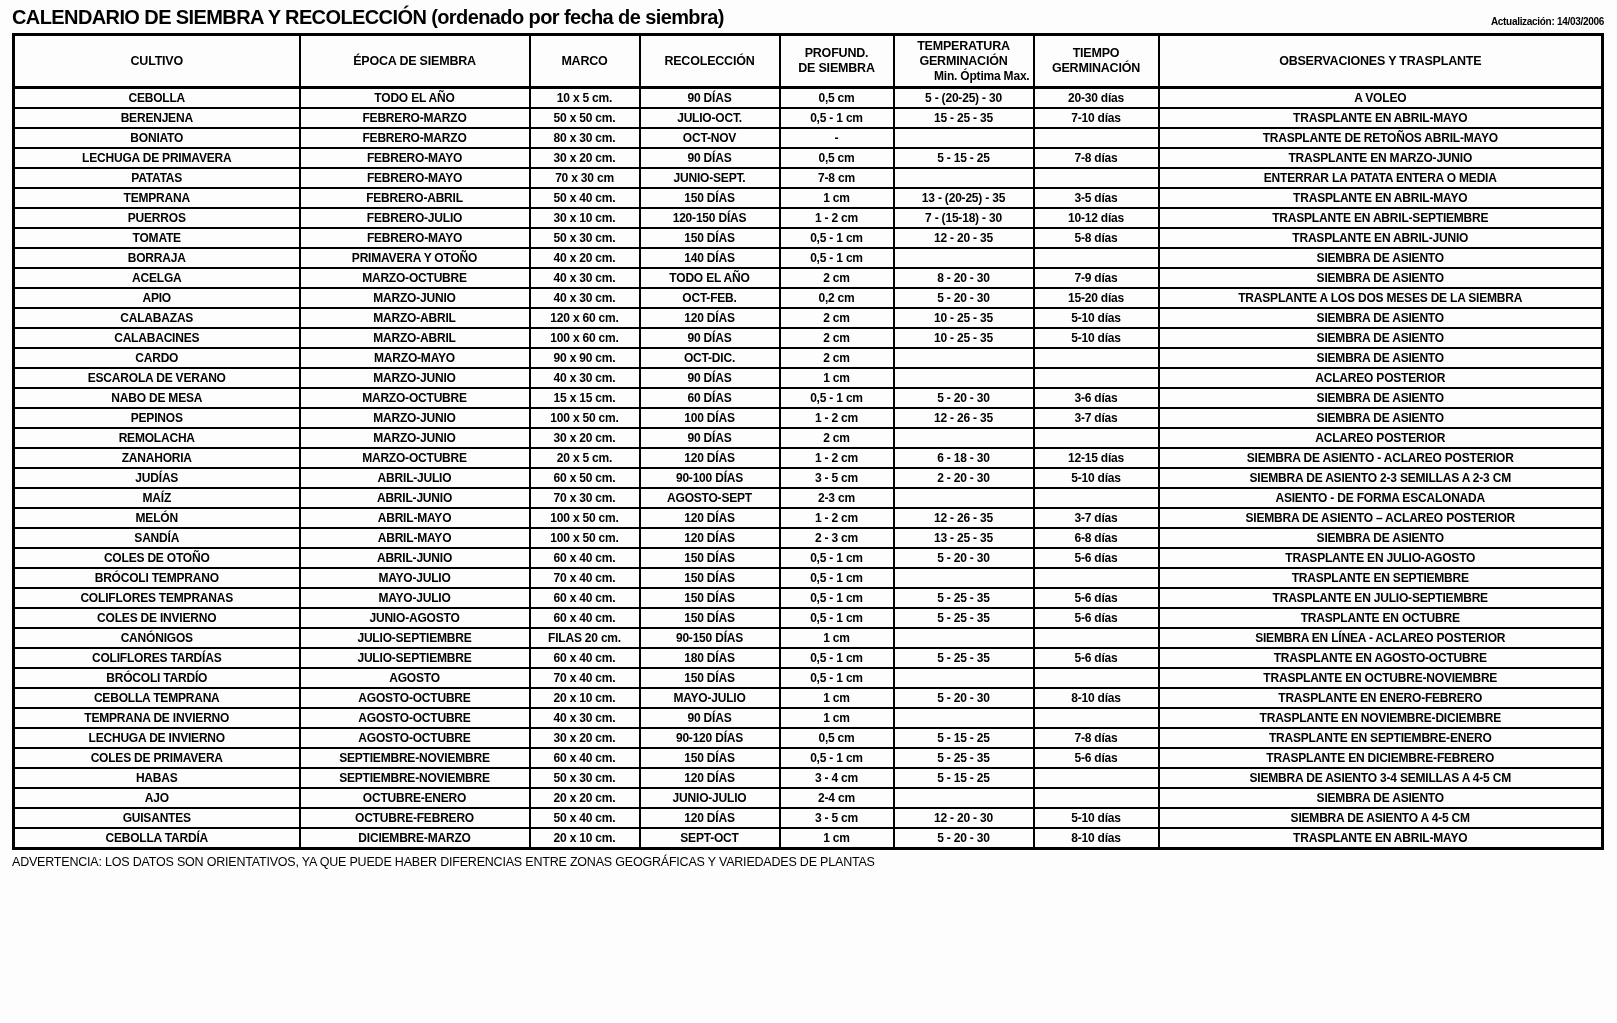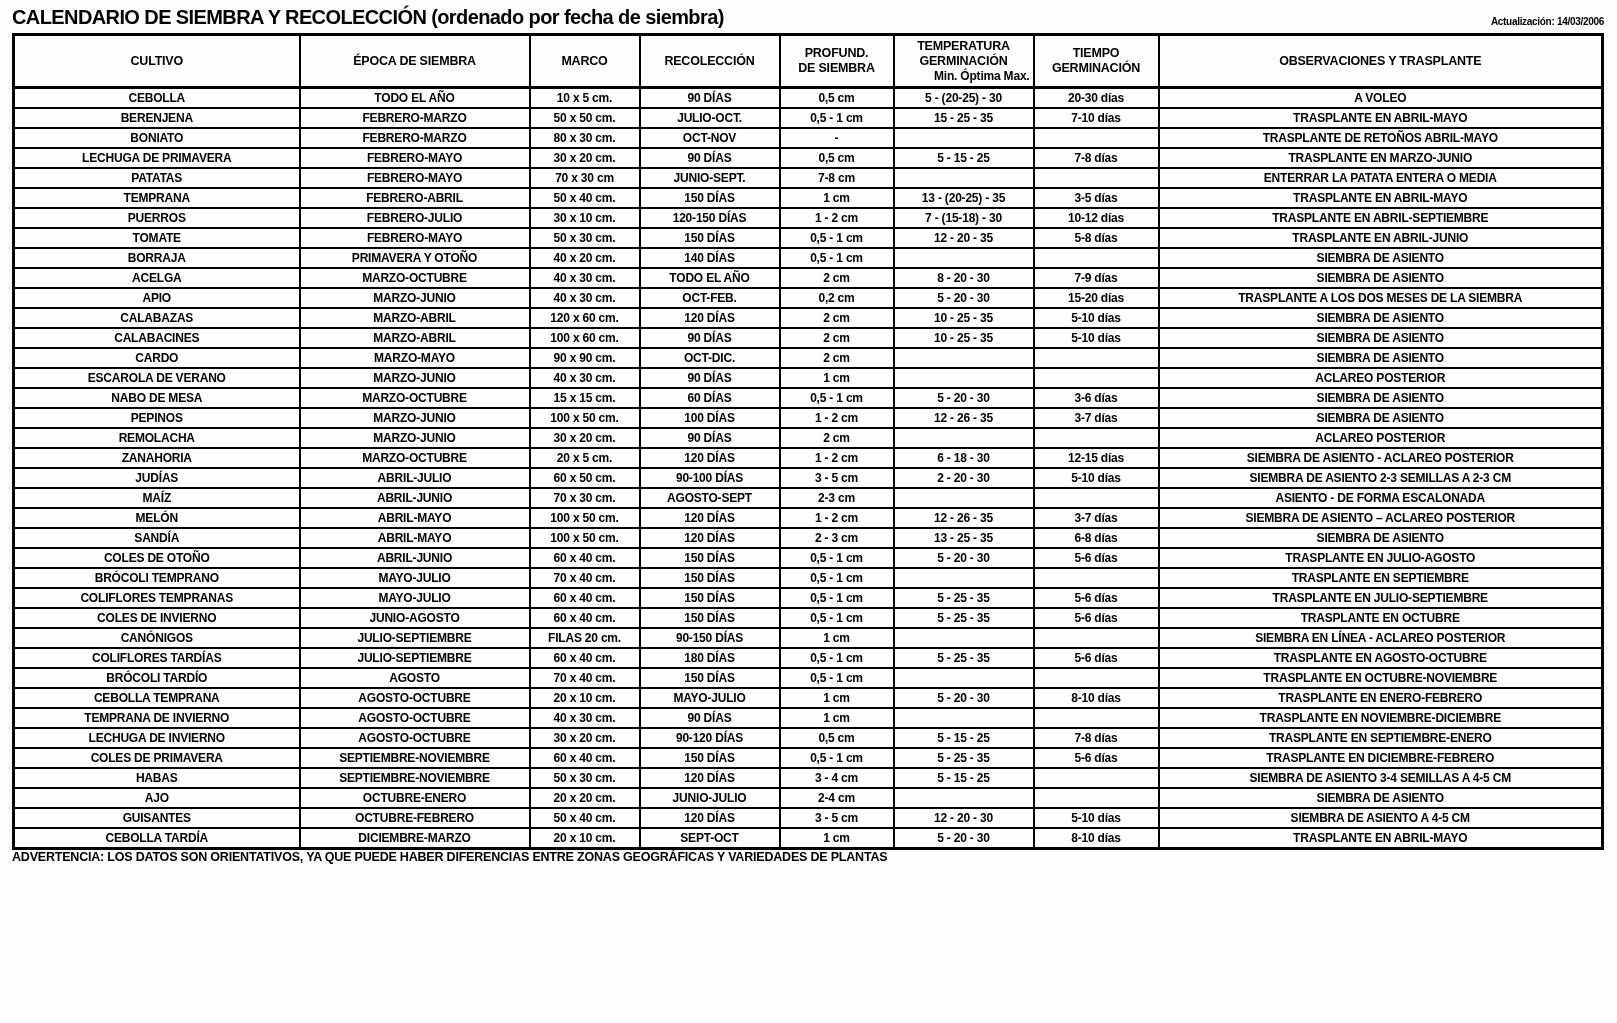--- a/index.html
+++ b/index.html
@@ -74,22 +74,23 @@
   col.c-cultivo        { width: 286px; }
   col.c-epoca          { width: 230px; }
   col.c-marco          { width: 110px; }
   col.c-recoleccion    { width: 140px; }
   col.c-profundidad    { width: 114px; }
   col.c-temperatura    { width: 140px; }
   col.c-tiempo         { width: 125px; }
   col.c-observaciones  { width: auto;  }
   .warning {
     width: 1592px;
+    margin-top: 5px;
     font-size: 12.5px;
-    font-weight: 700;
+    font-weight: 400;
     letter-spacing: -0.2px;
     white-space: nowrap;
   }
 </style>
 </head>
 <body>
 
 <div class="page">
 
   <div class="title-bar">

